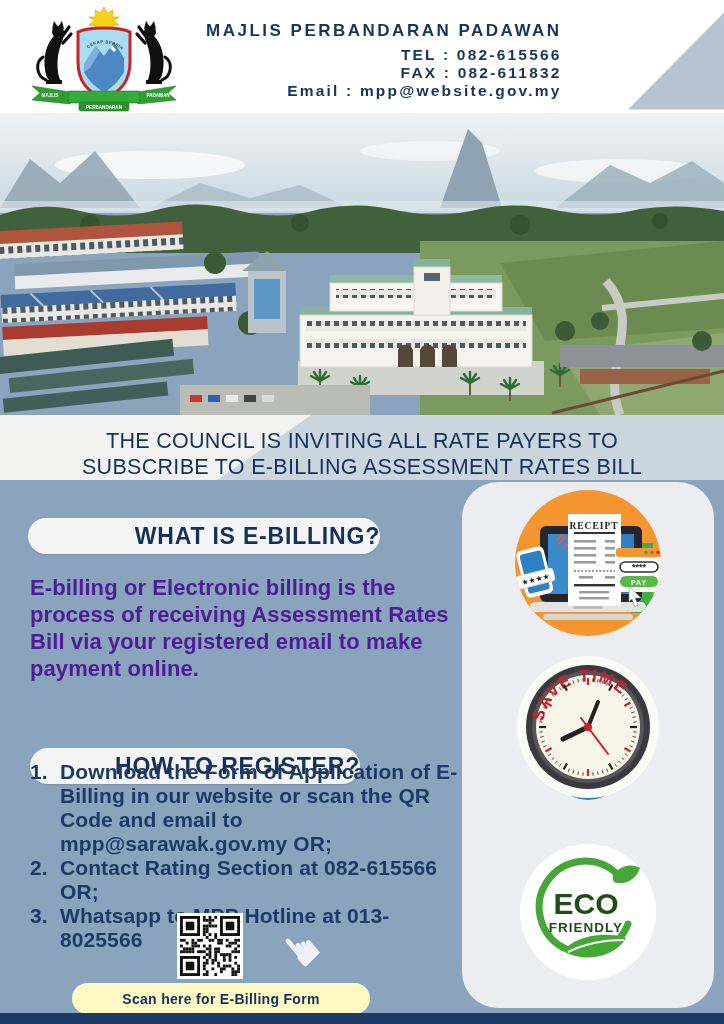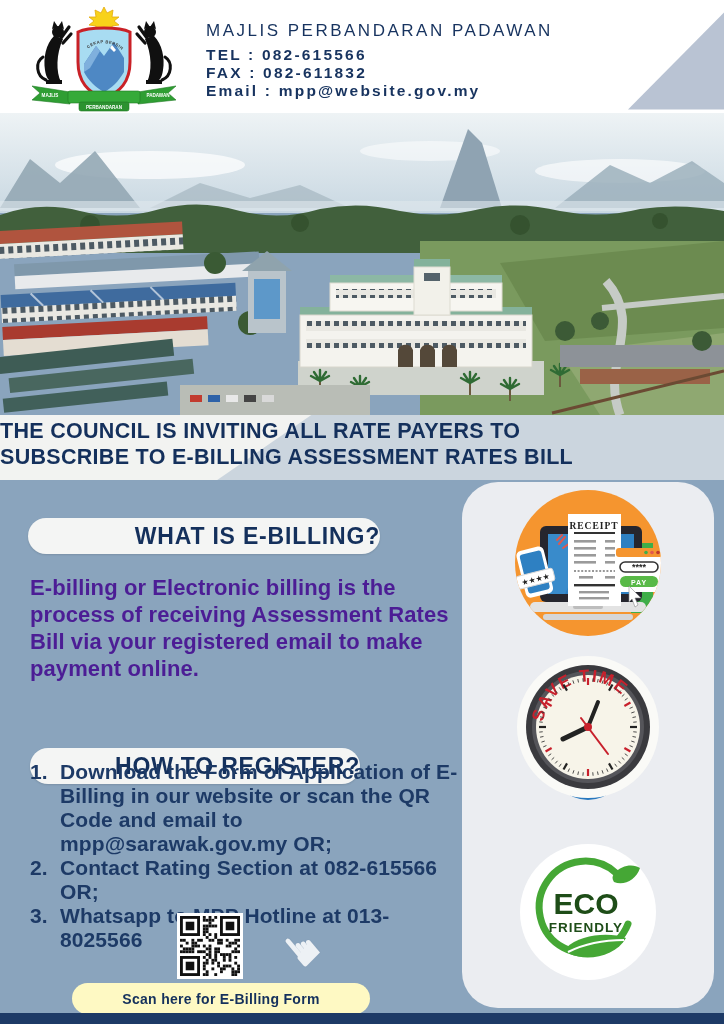--- a/index.html
+++ b/index.html
@@ -9,33 +9,33 @@
     background:#8aa4bd; overflow:hidden;
   }
   
   .header { position:absolute; left:0; top:0; width:724px; height:113px; background:#ffffff; }
   .header-triangle {
     position:absolute; right:0; top:0; width:96px; height:113px;
     background:#b9c3d3; clip-path:polygon(100% 11%, 100% 97%, 0% 97%);
   }
   .crest { position:absolute; left:24px; top:4px; }
   .header-text { position:absolute; left:206px; top:21px; color:#17335f; }
-  .org-name { font-size:17px; font-weight:normal; letter-spacing:2.5px; margin-bottom:5px; }
-  .header-line { font-size:15.5px; font-weight:bold; letter-spacing:2.2px; margin-top:0; }
+  .org-name { font-size:17px; font-weight:bold; letter-spacing:2.5px; margin-bottom:5px; }
+  .header-line { font-size:15.5px; font-weight:bold; letter-spacing:2.2px; margin-top:0;text-align:right; }
   
   .photo { position:absolute; left:0; top:113px; width:724px; height:302px; }
   
   .banner { position:absolute; left:0; top:415px; width:724px; height:65px; background:#f2f3f1; }
   .banner-slant {
     position:absolute; left:0; top:0; width:100%; height:100%;
     background:#cbd5de; clip-path:polygon(43% 0, 100% 0, 100% 100%, 30% 100%);
   }
   .banner-text {
-    position:relative; padding-top:3px;
-    color:#14305c; font-size:21.5px; font-weight:bold; letter-spacing:.3px; line-height:26px;
+    position:relative; text-align:center; padding-top:13px;
+    color:#14305c; font-size:21.5px; font-weight:normal; letter-spacing:.3px; line-height:26px;
   }
   
   .pill {
     position:absolute; background:#f4f5f4; border-radius:26px;
     display:flex; align-items:center; justify-content:flex-end;
     color:#14305c; font-weight:bold; font-size:23px; letter-spacing:.8px;
     box-shadow:0 1px 2px rgba(0,0,0,.12);
   }
   .what-pill { left:28px; top:518px; width:352px; height:36px; }
   .how-pill  { left:30px; top:712px; width:330px; height:36px;margin-top:36px; }

